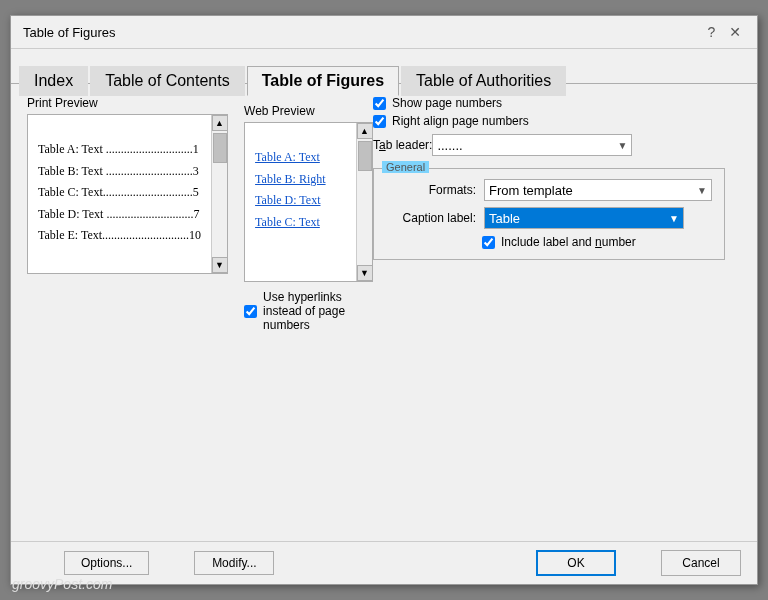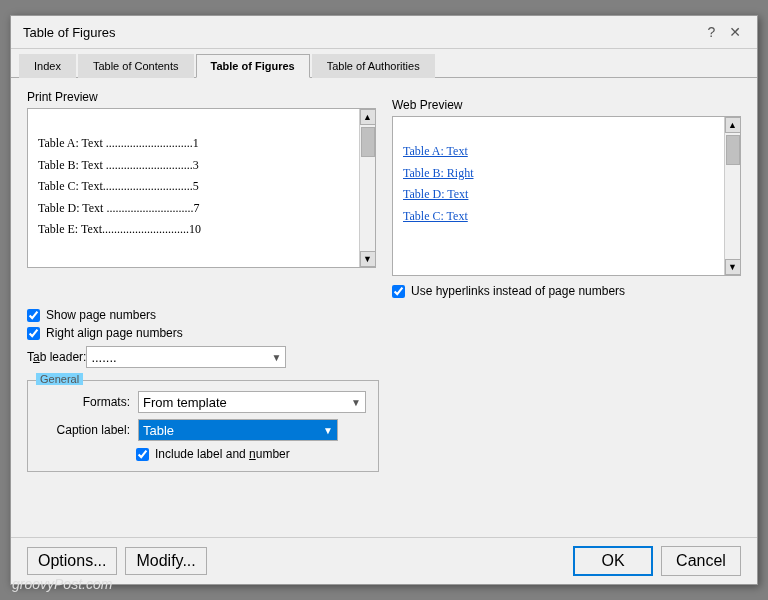--- a/index.html
+++ b/index.html
@@ -52,40 +52,41 @@
       display: flex;
       border-bottom: 1px solid #adadad;
       padding: 0 8px;
       background: #f0f0f0;
     }
     .tab {
       padding: 5px 14px;
       border: 1px solid transparent;
       border-bottom: none;
       cursor: pointer;
-      font-size: 11px;
+      font-size: 16px;
       color: #000;
       background: #ddd;
       margin-right: 2px;
       margin-top: 4px;
       position: relative;
-      top: 1px;
+      top: 13px;
     }
     .tab.active {
       background: #f0f0f0;
       border: 1px solid #adadad;
       border-bottom: 1px solid #f0f0f0;
       font-weight: bold;
       z-index: 1;
     }
     .dialog-body {
       padding: 12px 16px;
       flex: 1;
       display: flex;
-      flex-direction: column;
+      flex-direction: row;
+      justify-content: flex-end;
     }
     .previews-row {
       display: flex;
       gap: 16px;
       margin-bottom: 10px;
     }
     .preview-section {
       flex: 1;
       display: flex;
       flex-direction: column;
@@ -206,26 +207,27 @@
       align-items: center;
       gap: 8px;
       margin-bottom: 6px;
     }
     .general-field-label {
       font-size: 12px;
       width: 90px;
       text-align: right;
     }
     .btn {
-      padding: 4px 10px;
+      padding: 4px 16px;
       border: 1px solid #adadad;
       background: #f0f0f0;
       cursor: pointer;
-      font-size: 16px;
+      font-size: 12px;
       min-width: 80px;
+      margin-left: 37px;
     }
     .btn-ok {
       border: 2px solid #0078d7;
       background: #f0f0f0;
     }
     .btn-cancel { }
     .watermark {
       position: fixed;
       bottom: 8px;
       left: 12px;

